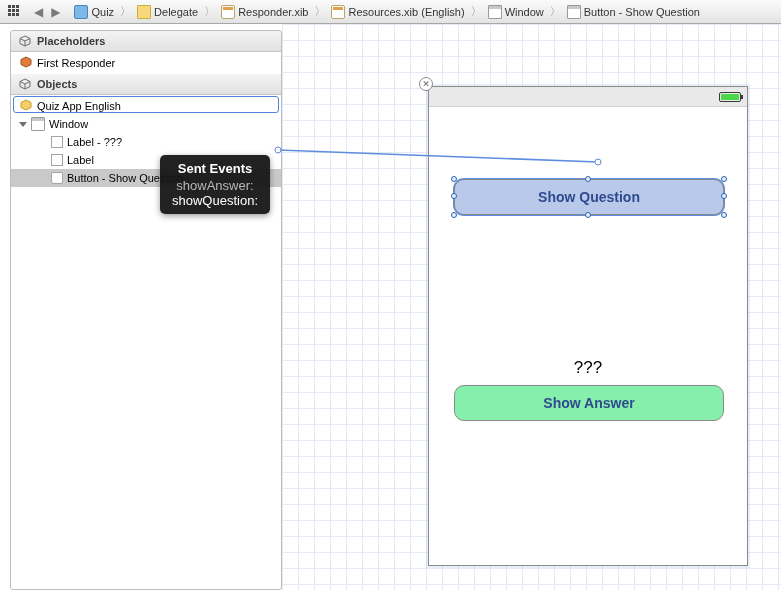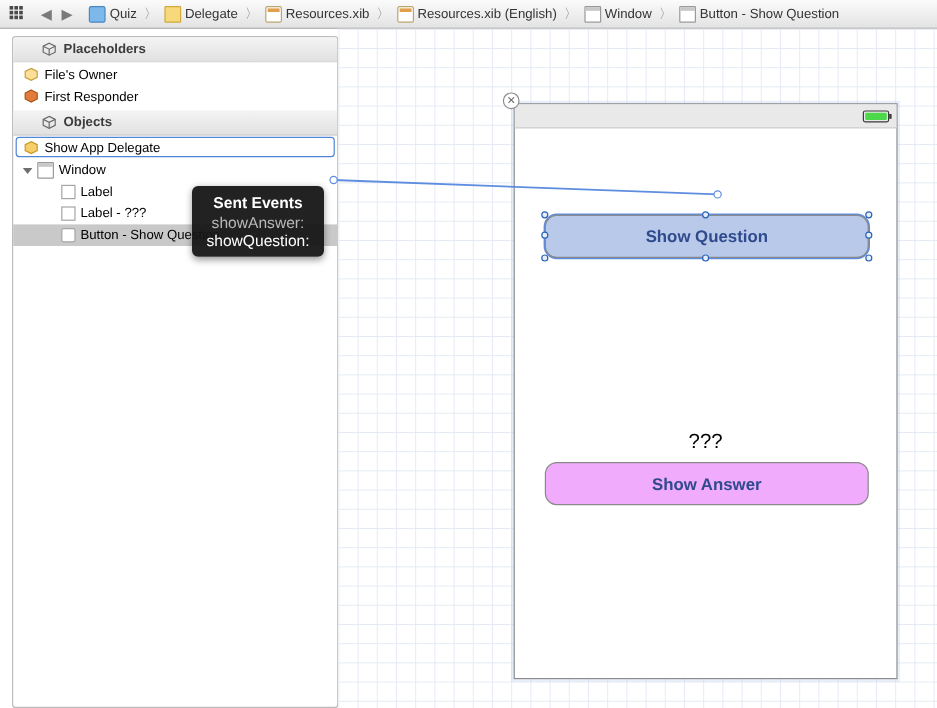--- a/index.html
+++ b/index.html
@@ -70,21 +70,21 @@
     background: #fff;
     display:flex; flex-direction:column;
     margin: 6px 0 0 10px;
     border: 1px solid #bdbdbd;
     border-radius: 3px;
     height: 560px;
   }
   .section-header {
     background: linear-gradient(#f4f4f4,#e1e1e1);
     border-bottom:1px solid #c4c4c4;
-    padding: 4px 24px;
+    padding: 4px 8px;
     font-weight: bold;
     color:#3b3b3b;
     display:flex; align-items:center; gap:6px;
   }
   .section-header.top { border-radius: 3px 3px 0 0; border-top:none;}
   .cube-icon {
     width:12px;height:12px;
   }
   .tree { padding: 2px 0; }
   .row {
@@ -163,21 +163,21 @@
   }
   .battery{
     width:22px;height:10px;border:1px solid #3a3a3a;border-radius:2px;position:relative;
   }
   .battery::after{content:"";position:absolute;right:-3px;top:2px;width:2px;height:4px;background:#3a3a3a;}
   .battery .fill{position:absolute;left:1px;top:1px;bottom:1px;right:1px;background:#4bd84b;border-radius:1px;}
 
   .ui-button{
     width:270px;height:36px;
     border-radius:10px;
-    background:#f0abfc;
+    background:#86efac;
     border:1px solid #8a8a8a;
     color:#2f4a8d;
     font-size:14px;font-weight:bold;
     display:flex;align-items:center;justify-content:center;
     position:absolute;left:25px;
   }
   .ui-button.selected{
     background:#b9c9ea;
     box-shadow:0 0 0 1px #5e8de0;
   }
@@ -235,21 +235,21 @@
     <span>Quiz</span>
   </div>
   <span class="path-sep">〉</span>
   <div class="path-seg">
     <span class="mini-icon ic-folder"></span>
     <span>Delegate</span>
   </div>
   <span class="path-sep">〉</span>
   <div class="path-seg">
     <span class="mini-icon ic-xib"></span>
-    <span>Resources.xib</span>
+    <span>Responder.xib</span>
   </div>
   <span class="path-sep">〉</span>
   <div class="path-seg">
     <span class="mini-icon ic-xib"></span>
     <span>Resources.xib (English)</span>
   </div>
   <span class="path-sep">〉</span>
   <div class="path-seg">
     <span class="mini-icon ic-window"></span>
     <span>Window</span>
@@ -266,61 +266,55 @@
   <div class="sidebar">
     <div class="section-header top">
       <svg class="cube-icon" viewBox="0 0 12 12">
           <path d="M6 1l5 2.5v5L6 11 1 8.5v-5z" fill="none" stroke="#6a6a6a" stroke-width="1"></path>
           <path d="M1 3.5L6 6l5-2.5M6 6v5" stroke="#6a6a6a" stroke-width="1" fill="none"></path>
         </svg>
       <span>Placeholders</span>
     </div>
     <div class="tree">
       <div class="row">
-        <svg class="ic-owner" viewBox="0 0 14 14">
-            <path d="M7 1l5 2.5v5L7 11 2 8.5v-5z" fill="#fce09a" stroke="#caa03a"></path>
-          </svg>
-        <span>File's Owner</span>
-      </div>
-      <div class="row">
         <svg class="ic-resp" viewBox="0 0 14 14">
             <path d="M7 1l5 2.5v5L7 11 2 8.5v-5z" fill="#e37b3a" stroke="#a5531a"></path>
           </svg>
         <span>First Responder</span>
       </div>
     </div>
     <div class="section-header">
       <svg class="cube-icon" viewBox="0 0 12 12">
           <path d="M6 1l5 2.5v5L6 11 1 8.5v-5z" fill="none" stroke="#6a6a6a" stroke-width="1"></path>
           <path d="M1 3.5L6 6l5-2.5M6 6v5" stroke="#6a6a6a" stroke-width="1" fill="none"></path>
         </svg>
       <span>Objects</span>
     </div>
     <div class="tree" style="position:relative;">
       <div class="outline-ring" style="top:1px;left:2px;right:2px;height:17px;"></div>
       <div class="row">
         <svg class="ic-cube" viewBox="0 0 14 14">
             <path d="M7 1l5 2.5v5L7 11 2 8.5v-5z" fill="#f7cf6a" stroke="#c79a2a"></path>
           </svg>
-        <span>Show App Delegate</span>
+        <span>Quiz App English</span>
       </div>
       <div class="row">
         <span class="disclosure open"></span>
         <span class="mini-icon ic-window"></span>
         <span>Window</span>
       </div>
       <div class="row">
         <span class="indent2"></span>
         <span class="ic-label"></span>
-        <span>Label</span>
+        <span>Label - ???</span>
       </div>
       <div class="row">
         <span class="indent2"></span>
         <span class="ic-label"></span>
-        <span>Label - ???</span>
+        <span>Label</span>
       </div>
       <div class="row sel-gray">
         <span class="indent2"></span>
         <span class="ic-button"></span>
         <span>Button - Show Question</span>
       </div>
     </div>
   </div>
 
   <div class="canvas-wrap">

